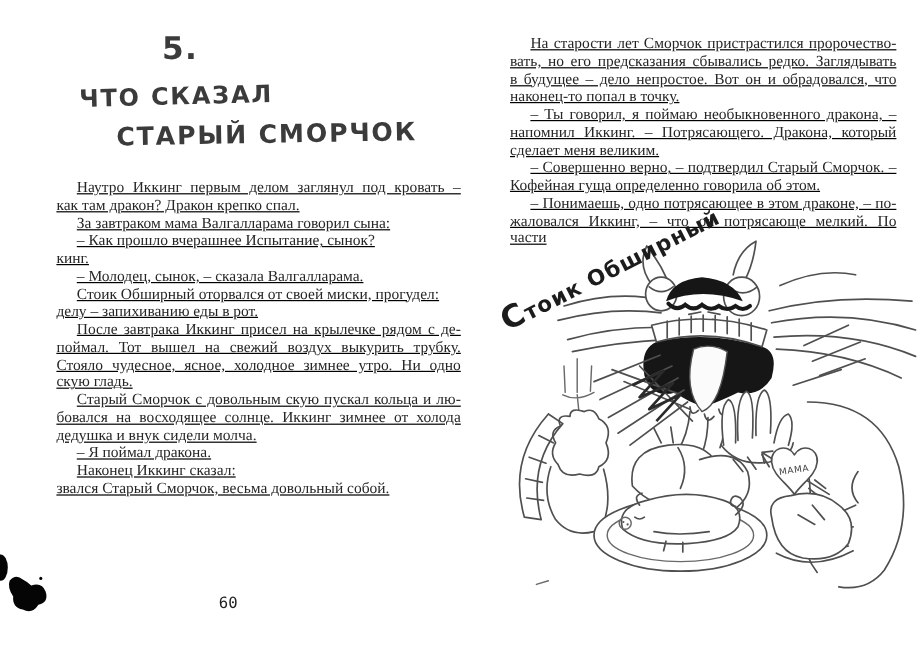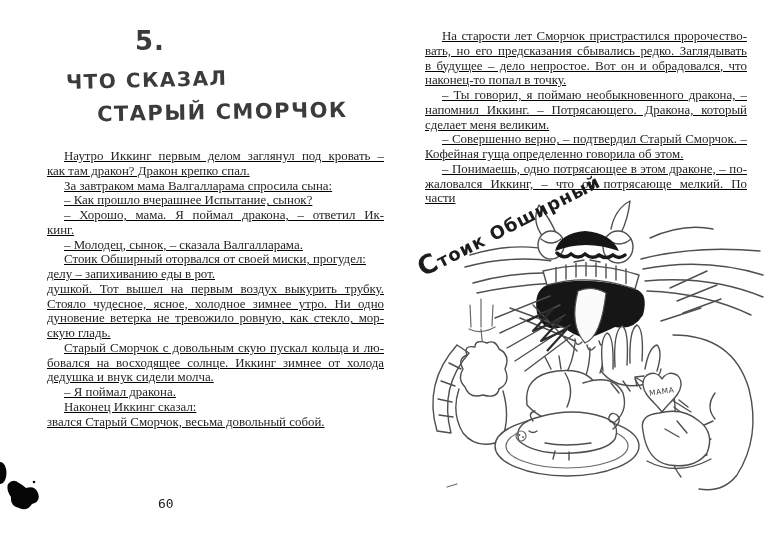--- a/index.html
+++ b/index.html
@@ -28,21 +28,21 @@
   .col{position:absolute;text-decoration:underline;}
   .col-left{left:32px;top:149px;width:337px;margin-left:15px;}
   .col-right{left:425px;top:29px;width:322px;}
   .line{
     font-size:12.9px;line-height:14.78px;height:14.78px;color:#262626;
     text-align:justify;text-justify:inter-word;
   }
   .line.just{text-align-last:justify;}
   .line.ind{text-indent:17px;}
   .page-number{
-    position:absolute;left:158px;top:496px;width:40px;text-align:left;
+    position:absolute;left:158px;top:496px;width:40px;text-align:right;
     font-family:"DejaVu Sans Mono",monospace;font-size:13px;color:#222222;
   }
   
   .caption{
     position:absolute;left:419px;top:254px;transform:rotate(-27deg);
     transform-origin:0 50%;font-family:"DejaVu Sans",sans-serif;
     font-weight:bold;font-size:18px;letter-spacing:1px;color:#1c1c1c;
     white-space:nowrap;
   }
   .caption::first-letter{font-size:26px;}
@@ -61,30 +61,29 @@
 
 <div class="spread">
 
   <section class="page">
     <div class="chapter-number">5.</div>
     <div class="title1">ЧТО СКАЗАЛ</div>
     <div class="title2">СТАРЫЙ СМОРЧОК</div>
     <div class="col col-left">
         <div class="line ind just">Наутро Иккинг первым делом заглянул под кровать –</div>
         <div class="line">как там дракон? Дракон крепко спал.</div>
-        <div class="line ind">За завтраком мама Валгалларама спросила сына:</div>
+        <div class="line ind">За завтраком мама Валгалларама говорил сына:</div>
         <div class="line ind">– Как прошло вчерашнее Испытание, сынок?</div>
-        <div class="line ind just">– Хорошо, мама. Я поймал дракона, – ответил Ик-</div>
         <div class="line">кинг.</div>
         <div class="line ind">– Молодец, сынок, – сказала Валгалларама.</div>
         <div class="line ind">Стоик Обширный оторвался от своей миски, прогудел:</div>
         <div class="line">делу – запихиванию еды в рот.</div>
-        <div class="line just">душкой. Тот вышел на первым воздух выкурить трубку.</div>
+        <div class="line ind just">После завтрака Иккинг присел на крылечке рядом с де-</div>
+        <div class="line just">поймал. Тот вышел на свежий воздух выкурить трубку.</div>
         <div class="line just">Стояло чудесное, ясное, холодное зимнее утро. Ни одно</div>
-        <div class="line just">дуновение ветерка не тревожило ровную, как стекло, мор-</div>
         <div class="line">скую гладь.</div>
         <div class="line ind just">Старый Сморчок с довольным скую пускал кольца и лю-</div>
         <div class="line just">бовался на восходящее солнце. Иккинг зимнее от холода</div>
         <div class="line">дедушка и внук сидели молча.</div>
         <div class="line ind">– Я поймал дракона.</div>
         <div class="line ind">Наконец Иккинг сказал:</div>
         <div class="line">звался Старый Сморчок, весьма довольный собой.</div>
       </div>
     <div class="page-number">60</div>
   </section>

